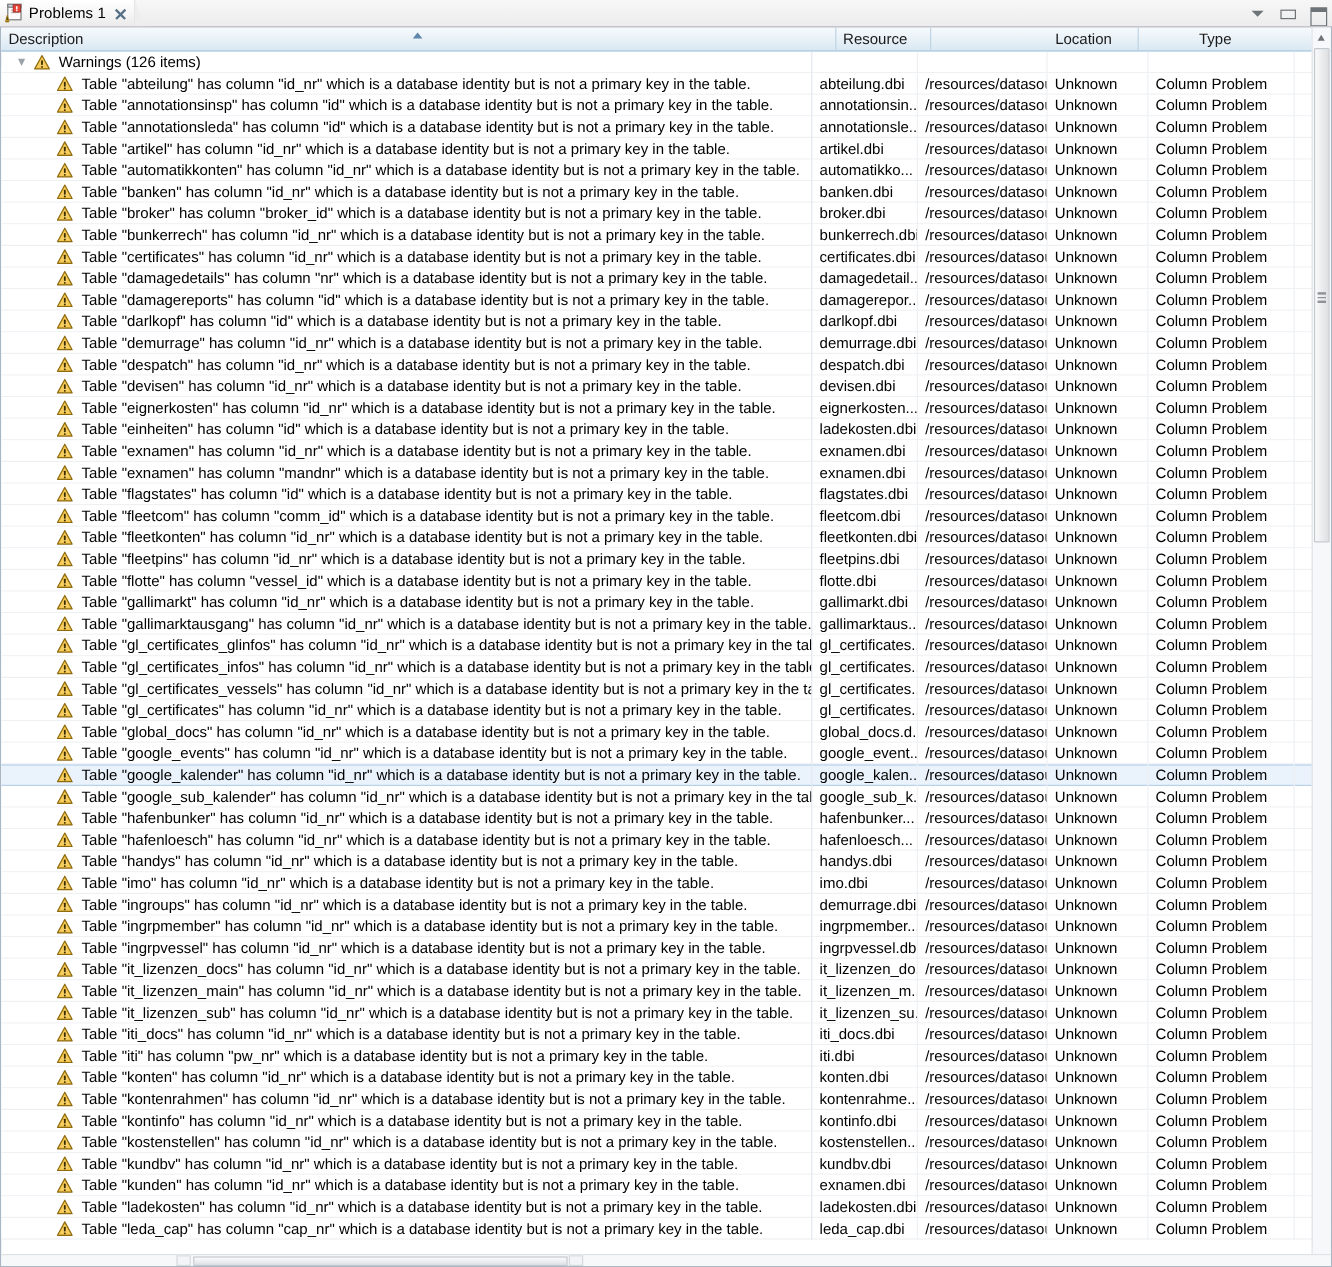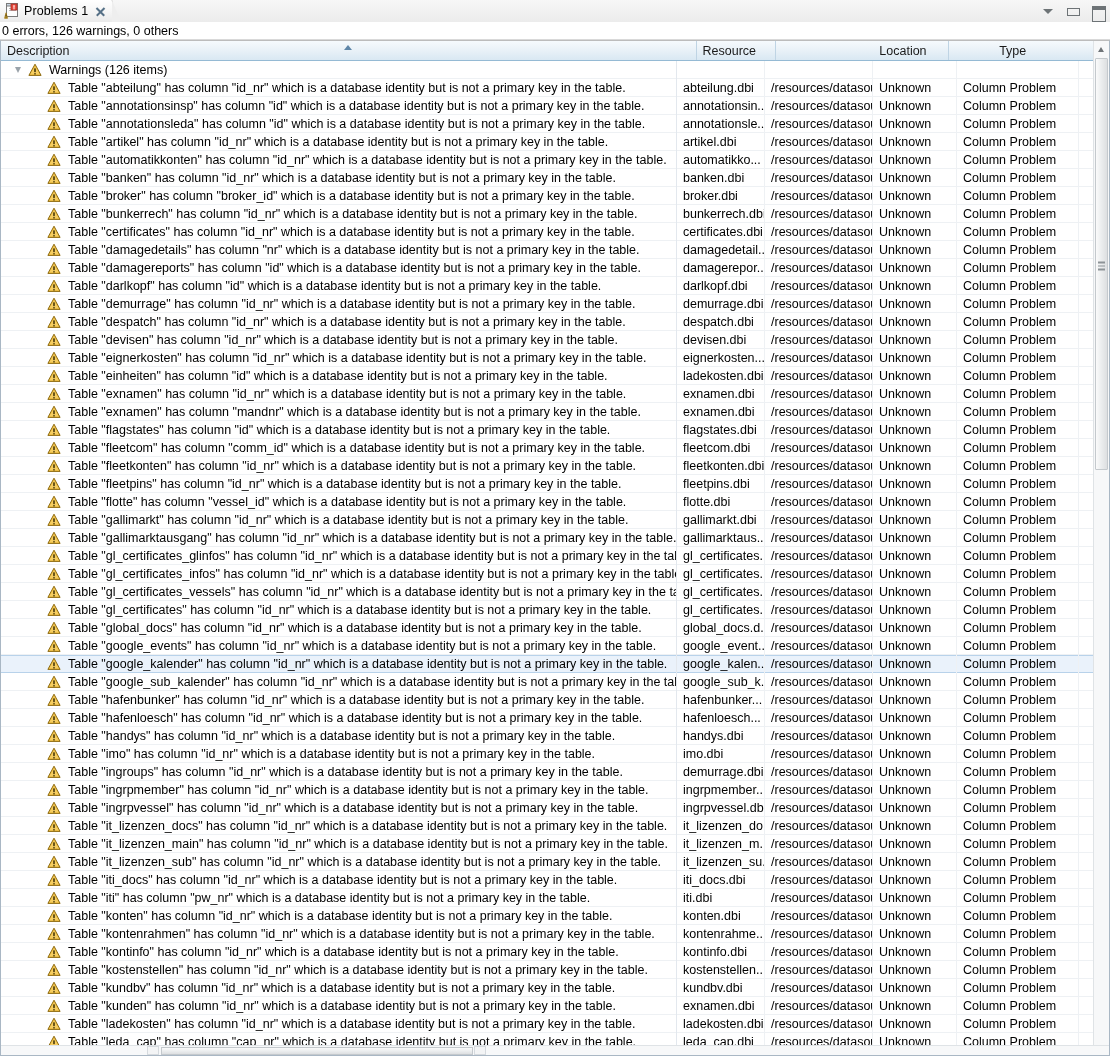--- a/index.html
+++ b/index.html
@@ -294,21 +294,20 @@
       <span class="tab-close"></span>
     </div>
 
     <div class="viewtools">
       <span class="vt vt-menu"></span>
       <span class="vt vt-min"></span>
       <span class="vt vt-max"></span>
     </div>
   </div>
 
-  <div class="statusline">0 errors, 126 warnings, 0 others</div>
 
   <div class="table-wrap">
 
     <div class="thead">
       <div class="th th-desc sorted">
         <span>Description</span>
         <span class="sortarrow"></span>
       </div>
       <div class="th th-res">
         <span>Resource</span>

